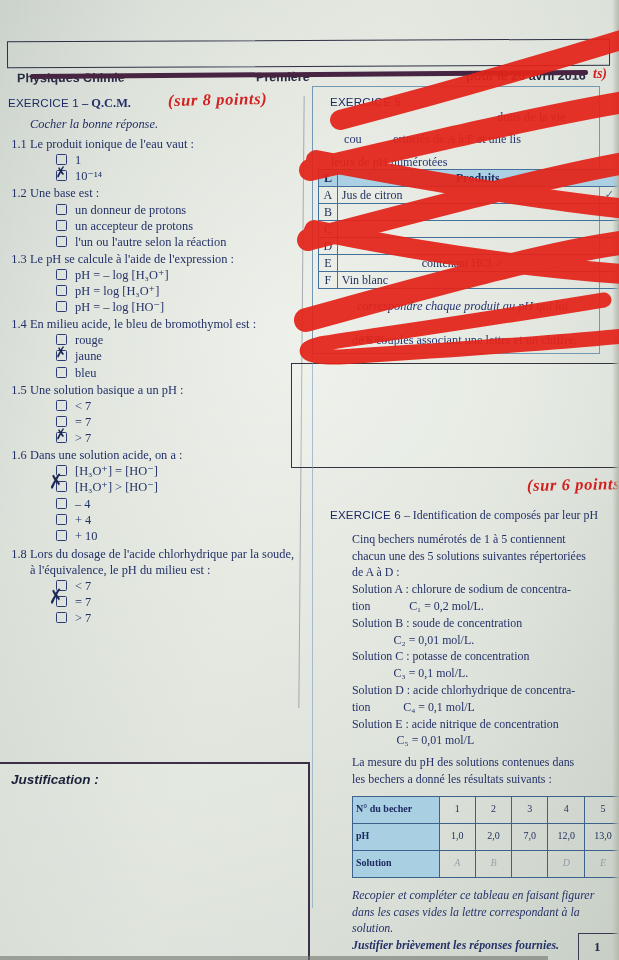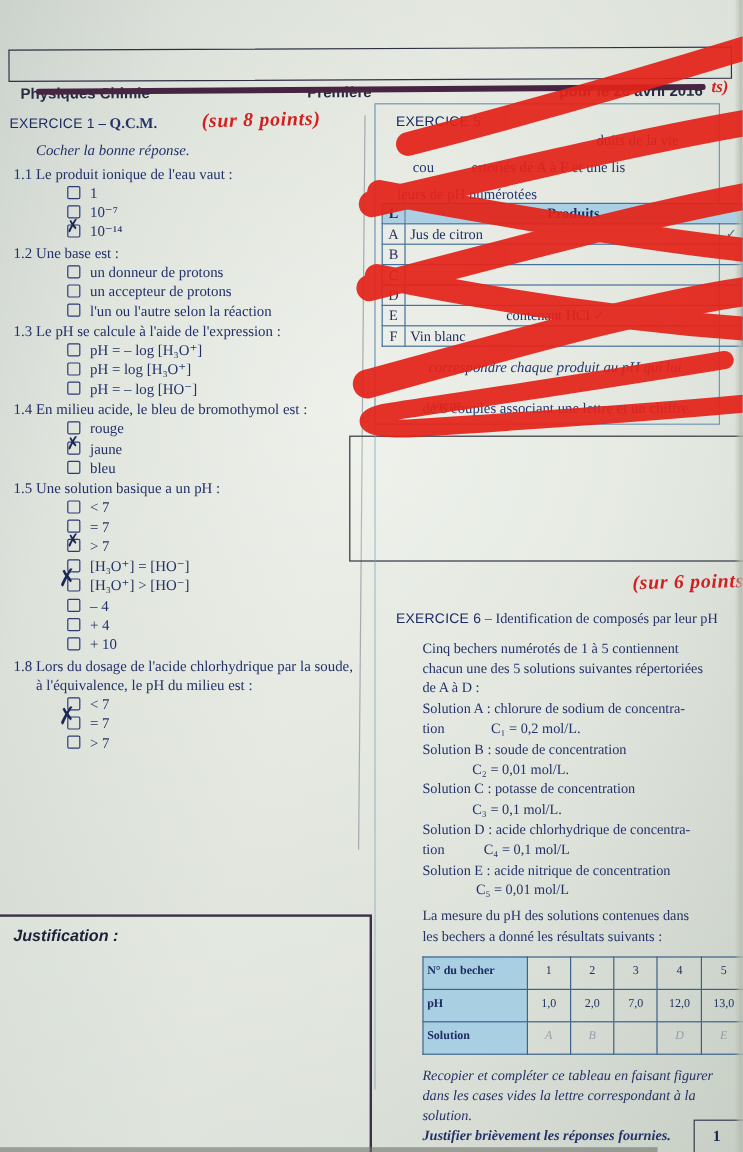--- a/index.html
+++ b/index.html
@@ -116,21 +116,20 @@
   <div class="abs col-left" style="position:absolute;">
     <div class="ex1-head">
       <span class="ex-label">EXERCICE 1</span><span> – Q.C.M.</span>
       <span class="red-hand">(sur 8 points)</span>
     </div>
     <div class="instruction">Cocher la bonne réponse.</div>
 
     <div class="q">
       <div class="qhead"><span class="qnum">1.1</span><span>Le produit ionique de l'eau vaut :</span></div>
       <div class="opt"><span class="cb"><span class="mark"></span></span><span>1</span></div>
-      <div class="opt"><span class="cb"><span class="mark"></span></span><span>10⁻⁷</span></div>
       <div class="opt"><span class="cb"><span class="mark">✗</span></span><span>10⁻¹⁴</span></div>
     </div>
 
     <div class="q">
       <div class="qhead"><span class="qnum">1.2</span><span>Une base est :</span></div>
       <div class="opt"><span class="cb"><span class="mark"></span></span><span>un donneur de protons</span></div>
       <div class="opt"><span class="cb"><span class="mark"></span></span><span>un accepteur de protons</span></div>
       <div class="opt"><span class="cb"><span class="mark"></span></span><span>l'un ou l'autre selon la réaction</span></div>
     </div>
 
@@ -149,20 +148,21 @@
     </div>
 
     <div class="q">
       <div class="qhead"><span class="qnum">1.5</span><span>Une solution basique a un pH :</span></div>
       <div class="opt"><span class="cb"><span class="mark"></span></span><span>&lt; 7</span></div>
       <div class="opt"><span class="cb"><span class="mark"></span></span><span>= 7</span></div>
       <div class="opt"><span class="cb"><span class="mark">✗</span></span><span>&gt; 7</span></div>
     </div>
 
     <div class="q">
+      <div class="qhead"><span class="qnum">1.6</span><span>Dans une solution acide, on a :</span></div>
       <div class="opt"><span class="cb"><span class="mark"></span></span><span>[H₃O⁺] = [HO⁻]</span></div>
       <div class="opt"><span class="cb big"><span class="mark">✗</span></span><span>[H₃O⁺] &gt; [HO⁻]</span></div>
     </div>
 
     <div class="q">
       <div class="opt"><span class="cb"><span class="mark"></span></span><span>– 4</span></div>
       <div class="opt"><span class="cb"><span class="mark"></span></span><span>+ 4</span></div>
       <div class="opt"><span class="cb"><span class="mark"></span></span><span>+ 10</span></div>
     </div>
 

